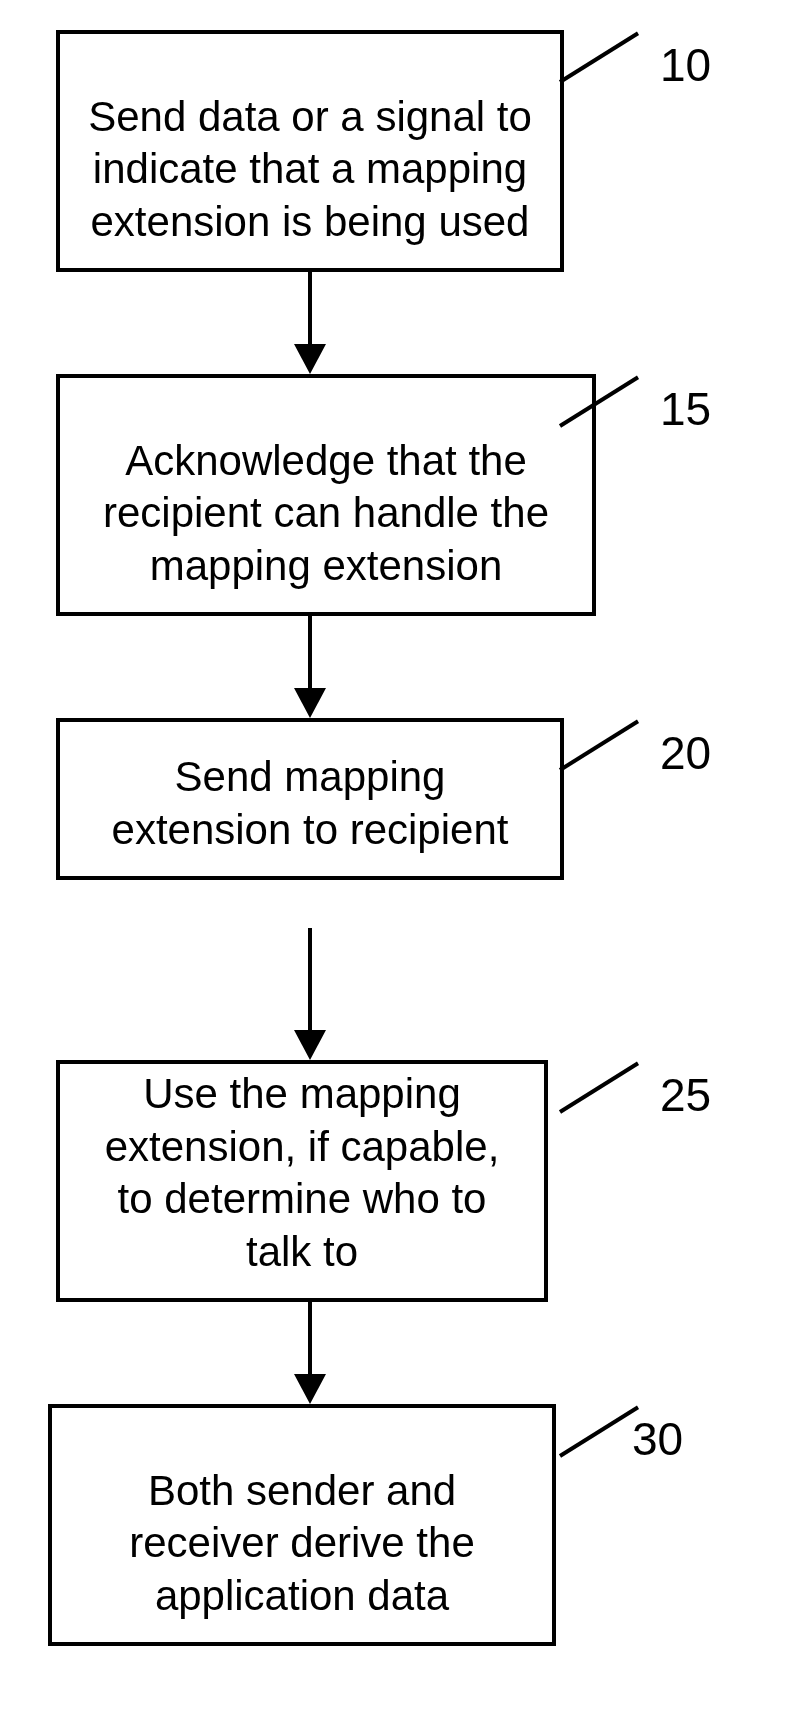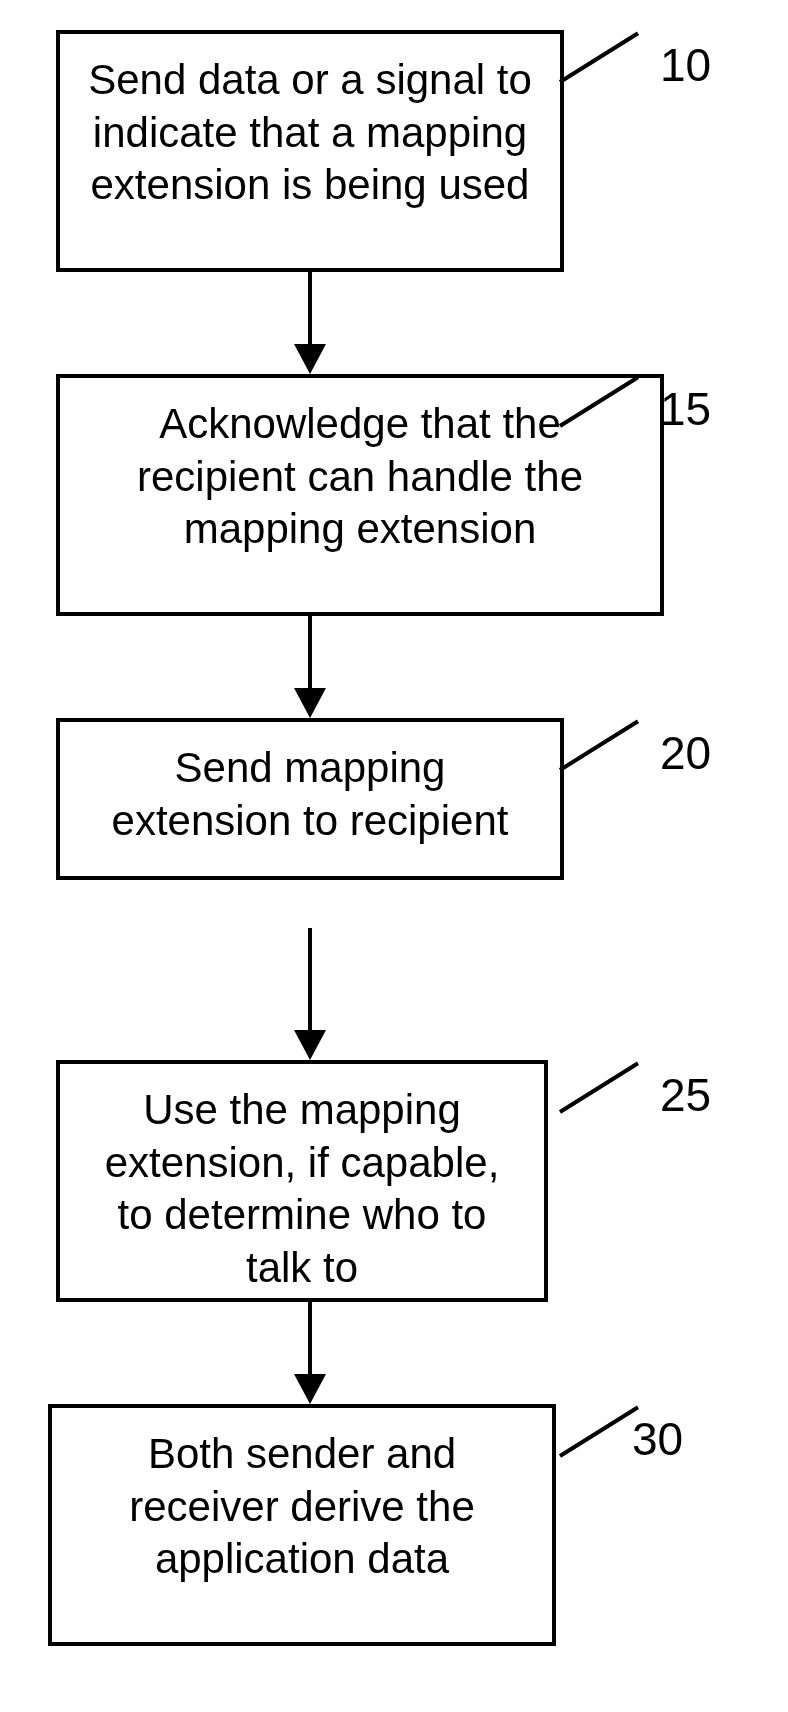--- a/index.html
+++ b/index.html
@@ -14,21 +14,21 @@
     position: relative;
     width: 788px;
     height: 1712px;
   }
   .node {
     position: absolute;
     border: 4px solid #000;
     background: #fff;
     box-sizing: border-box;
     display: flex;
-    align-items: flex-start;
+    align-items: flex-end;
     justify-content: center;
     text-align: center;
     padding: 20px 24px;
     font-size: 42px;
     line-height: 1.25;
   }
   .label {
     position: absolute;
     font-size: 46px;
     line-height: 1;
@@ -66,21 +66,21 @@
 
   <div class="node" style="left:56px; top:30px; width:508px; height:242px;">
     <span>Send data or a signal to indicate that a mapping extension is being used</span>
   </div>
   <div class="leader" style="left:560px; top:80px; width:92px; transform: rotate(-32deg);"></div>
   <span class="label" style="left:660px; top:42px;">10</span>
 
   <div class="arrow-shaft" style="left:310px; top:272px; height:72px;"></div>
   <div class="arrow-head" style="left:310px; top:344px;"></div>
 
-  <div class="node" style="left:56px; top:374px; width:608px; height:242px;">
+  <div class="node" style="left:56px; top:374px; width:540px; height:242px;">
     <span>Acknowledge that the recipient can handle the mapping extension</span>
   </div>
   <div class="leader" style="left:560px; top:424px; width:92px; transform: rotate(-32deg);"></div>
   <span class="label" style="left:660px; top:386px;">15</span>
 
   <div class="arrow-shaft" style="left:310px; top:616px; height:72px;"></div>
   <div class="arrow-head" style="left:310px; top:688px;"></div>
 
   <div class="node" style="left:56px; top:718px; width:508px; height:162px;">
     <span>Send mapping extension to recipient</span>

